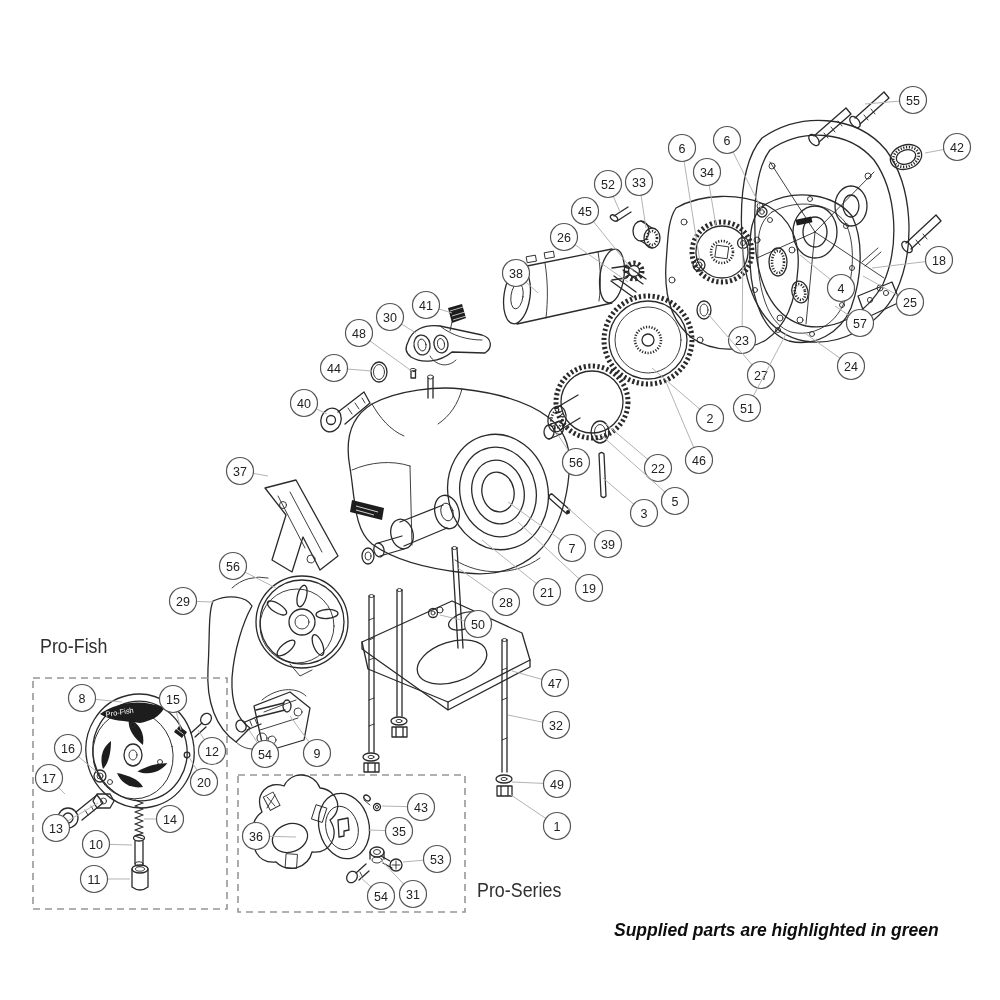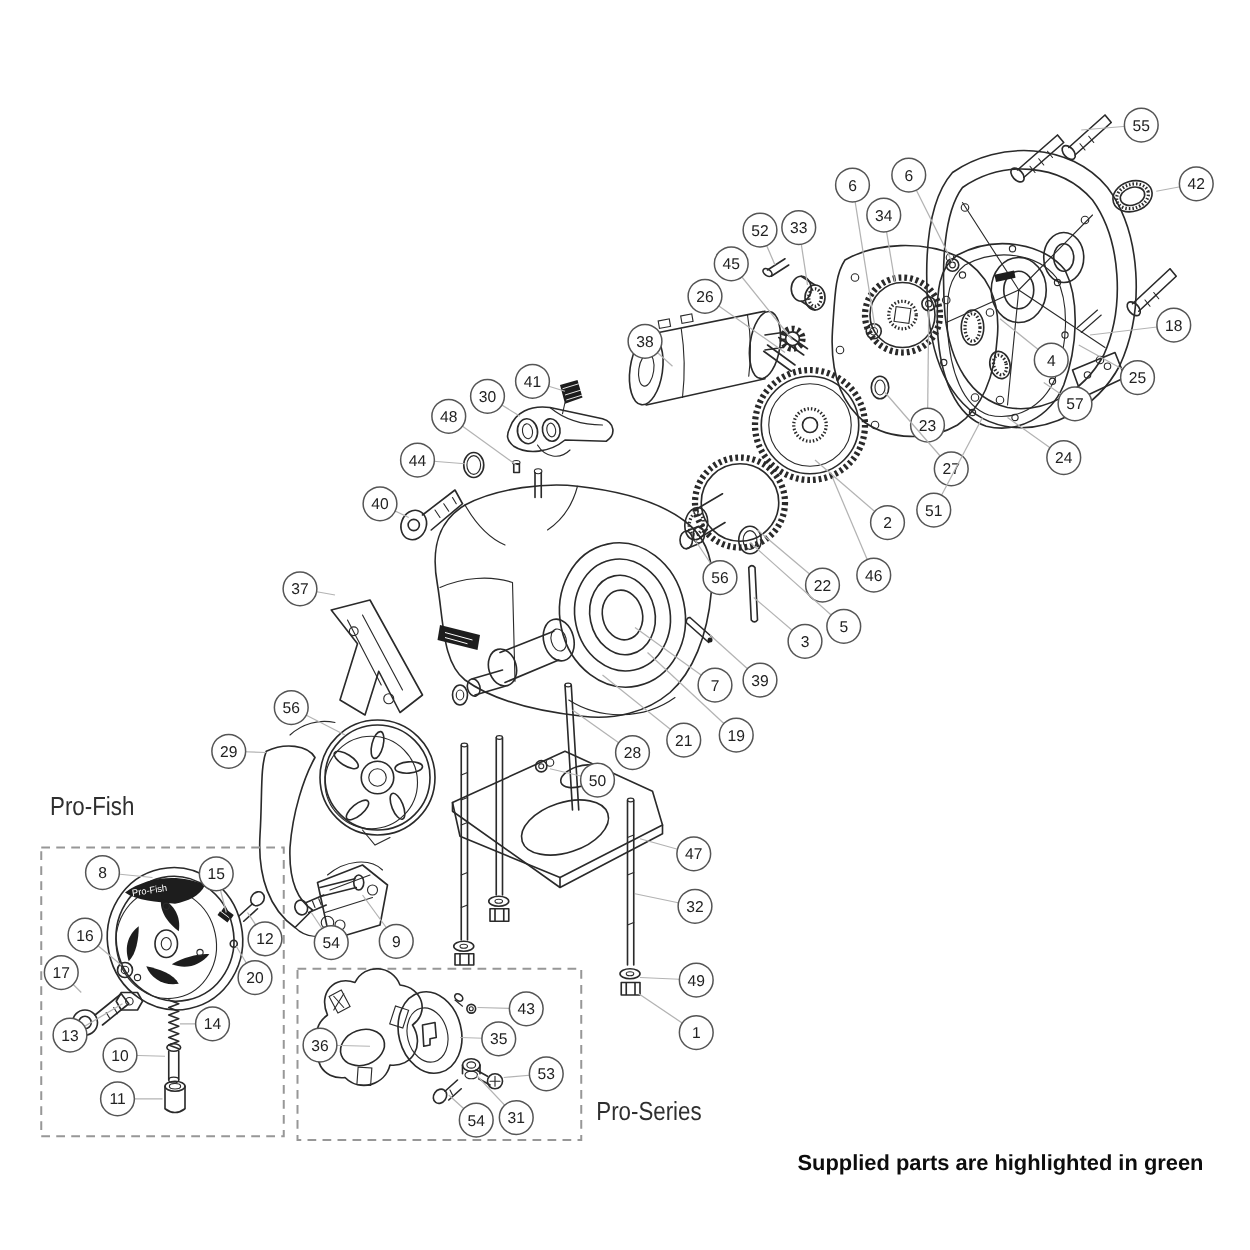--- a/index.html
+++ b/index.html
@@ -535,15 +535,15 @@
         <circle cx="557" cy="784" r="13.5" class="balloon"></circle>
         <text x="557" y="784" dy="0.36em" class="balloon-num">49</text>
         <line x1="557" y1="826" x2="511" y2="795" class="leader"></line>
         <circle cx="557" cy="826" r="13.5" class="balloon"></circle>
         <text x="557" y="826" dy="0.36em" class="balloon-num">1</text>
       </g>
 </svg>
 
 <div class="side-label" style="left:40px;top:634px;">Pro-Fish</div>
 <div class="side-label" style="left:477px;top:878px;">Pro-Series</div>
-<div class="footnote" style="left:638px;top:920px;">Supplied parts are highlighted in green</div>
+<div class="footnote" style="left:614px;top:920px;font-style:italic;">Supplied parts are highlighted in green</div>
 
 </div>
 
 </body></html>

